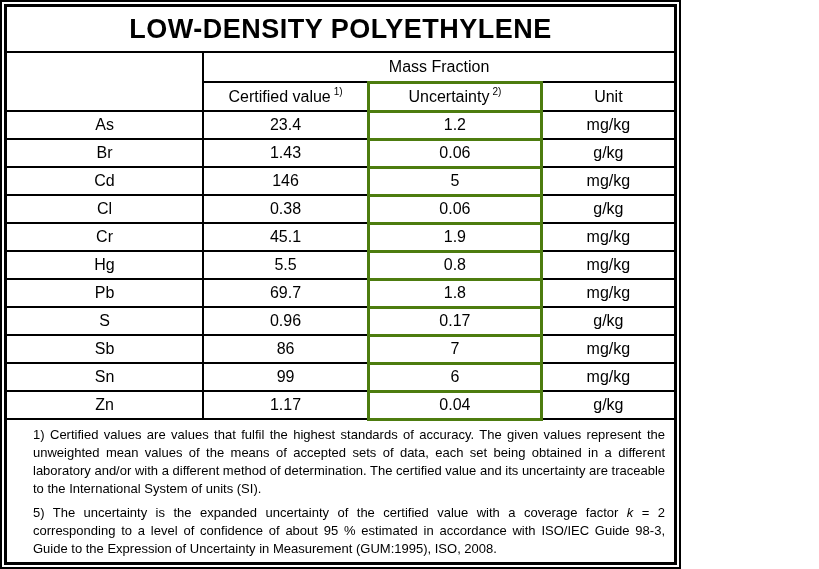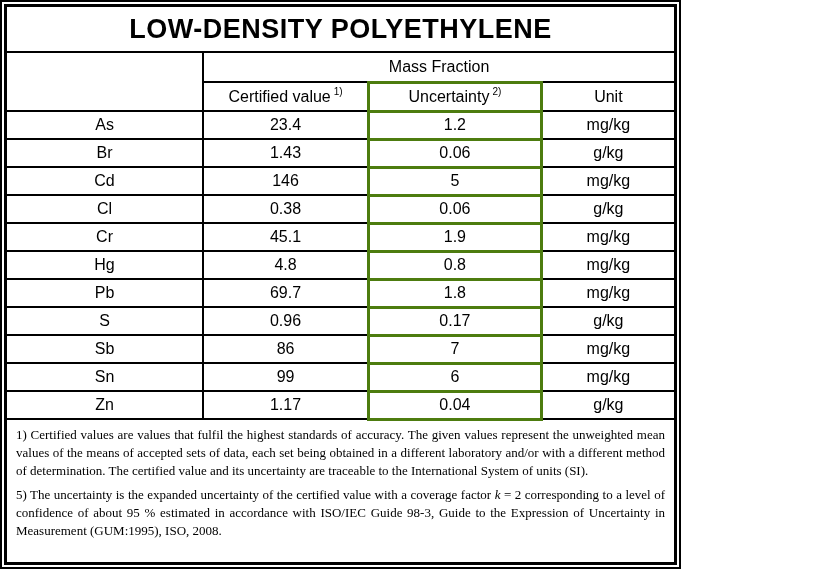--- a/index.html
+++ b/index.html
@@ -30,21 +30,21 @@
   table.grid tr > *:last-child  { border-right:none; }
   table.grid thead tr:first-child > * { border-top:none; }
   table.grid .unc { border:3px solid #4d7c0f; }
   table.grid thead tr { height:29px; }
   table.grid tbody tr { height:28px; }
   sup.fnref { font-size:10px; vertical-align:super; margin-left:3px; line-height:0; }
   .footnotes {
     flex:1; padding:5px 9px 0 9px; text-align:justify;
     font-size:13px; line-height:18px; overflow:hidden;
   }
-  .footnotes p { margin:0 0 6px 0;font-family:Liberation Serif, serif; }
+  .footnotes p { margin:0 0 6px 17px; }
   .footnotes i { font-style:italic; }
 </style>
 </head>
 <body>
 
 <div class="page">
   <div class="frame">
 
     <div class="title-row">LOW-DENSITY POLYETHYLENE</div>
 
@@ -92,21 +92,21 @@
           <td>g/kg</td>
         </tr>
         <tr>
           <td>Cr</td>
           <td>45.1</td>
           <td class="unc">1.9</td>
           <td>mg/kg</td>
         </tr>
         <tr>
           <td>Hg</td>
-          <td>4.8</td>
+          <td>5.5</td>
           <td class="unc">0.8</td>
           <td>mg/kg</td>
         </tr>
         <tr>
           <td>Pb</td>
           <td>69.7</td>
           <td class="unc">1.8</td>
           <td>mg/kg</td>
         </tr>
         <tr>

